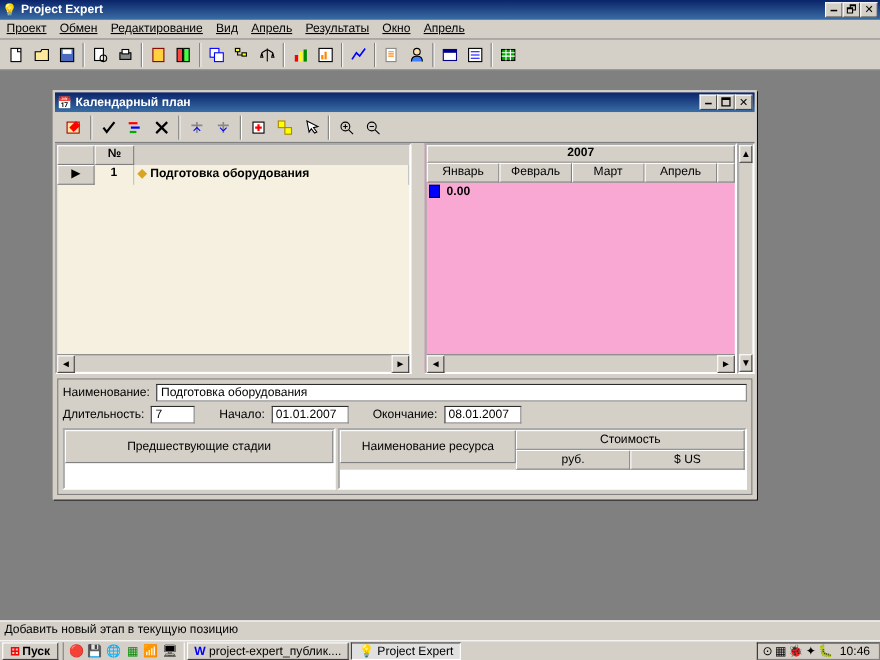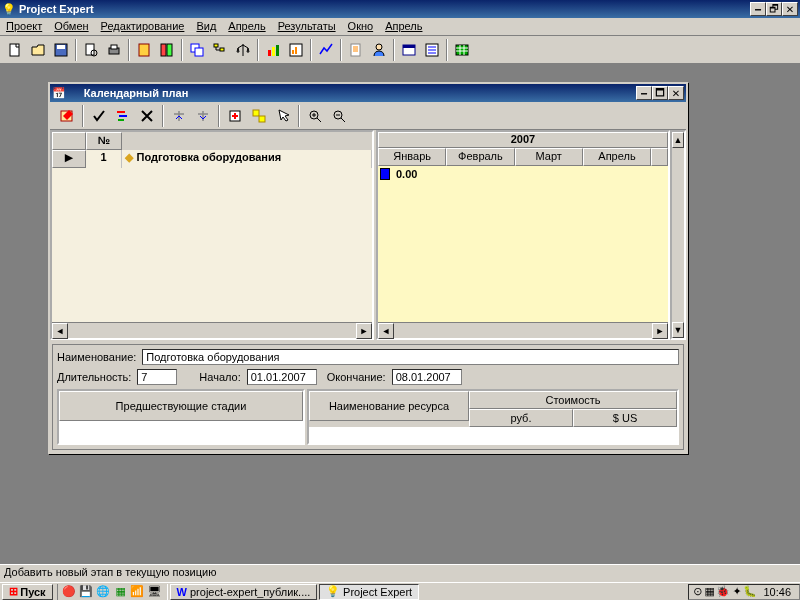--- a/index.html
+++ b/index.html
@@ -21,34 +21,34 @@
 .toolbar { background: #D4D0C8; height: 28px; display: flex; align-items: center; padding: 2px 4px; border-bottom: 1px solid #808080; gap: 1px; }
 .tbtn { width: 22px; height: 22px; border: 1px solid transparent; display: flex; align-items: center; justify-content: center; }
 .tsep { width: 2px; height: 22px; border-left: 1px solid #808080; border-right: 1px solid #fff; margin: 0 2px; }
 
 
 .mdi { position: absolute; top: 64px; left: 0; right: 0; bottom: 36px; background: #808080; }
 
 
 .childwin { position: absolute; left: 48px; top: 18px; width: 640px; border: 2px solid #D4D0C8; background: #D4D0C8; box-shadow: 1px 1px 0 #000; }
 .childtitle { background: linear-gradient(#0A246A, #3A6EA5); color: #fff; height: 18px; display: flex; align-items: center; padding: 0 2px; }
-.childtitle .title { flex: 1; font-weight: bold; margin-left: 18px; }
+.childtitle .title { flex: 1; font-weight: bold; margin-left: 3px; }
 .childtoolbar { background: #D4D0C8; height: 28px; display: flex; align-items: center; padding: 2px 6px; gap: 2px; border-bottom: 1px solid #808080; }
 
 .upper { display: flex; height: 210px; }
 .leftgrid { width: 324px; border: 2px inset #fff; background: #F5F0DF; display: flex; flex-direction: column; }
 .gridhead { display: flex; background: #D4D0C8; height: 18px; }
 .ghcell { border: 1px solid; border-color: #fff #808080 #808080 #fff; text-align: center; padding: 1px 2px; font-weight:bold; }
 .gridrow { display: flex; height: 18px; }
 .gcell { border-right: 1px solid #C0C0C0; padding: 1px 3px; }
 .rowmark { width: 34px; background: #D4D0C8; border: 1px solid; border-color: #fff #808080 #808080 #fff; text-align: center; }
 .hscroll { height: 16px; background: #D4D0C8; border-top: 1px solid #808080; display:flex; align-items:center; justify-content:space-between; margin-top:auto;}
 .hsbtn { width: 16px; height: 16px; background: #D4D0C8; border: 1px solid; border-color:#fff #404040 #404040 #fff; font-size:9px; display:flex; align-items:center; justify-content:center;}
 
-.gantt { flex: 1; border: 2px inset #fff; background: #fef9c3; margin-left: 2px; display:flex; flex-direction:column; position:relative;}
+.gantt { flex: 1; border: 2px inset #fff; background: #f9a8d4; margin-left: 12px; display:flex; flex-direction:column; position:relative;}
 .gantthead { background:#D4D0C8; }
 .gyear { height:16px; border: 1px solid; border-color:#fff #808080 #808080 #fff; text-align:center; font-weight:bold;}
 .gmonths { display:flex; height:18px;}
 .gmonth { flex:1; border:1px solid; border-color:#fff #808080 #808080 #fff; text-align:center; padding:1px;}
 .ganttbody { flex:1; position:relative; }
 .gbar { position:absolute; top:2px; left:2px; width:10px; height:12px; background:#0000FF; border:1px solid #000;}
 .gval { position:absolute; top:2px; left:18px; font-weight:bold; }
 .ganttscroll { height:16px; background:#D4D0C8; border-top:1px solid #808080; display:flex; justify-content:space-between;}
 
 
@@ -355,21 +355,21 @@
     <div class="details">
       <div class="drow">
         <span class="dlabel">Наименование:</span>
         <input class="dinput" style="flex: 1 1 0%;" value="Подготовка оборудования">
       </div>
       <div class="drow">
         <span class="dlabel">Длительность:</span>
         <input class="dinput" style="width: 40px;" value="7">
         <span class="dlabel" style="margin-left:20px">Начало:</span>
         <input class="dinput" style="width: 70px;" value="01.01.2007">
-        <span class="dlabel" style="margin-left:8px">Окончание:</span>
+        <span class="dlabel" style="margin-left:20px">Окончание:</span>
         <input class="dinput" style="width: 70px;" value="08.01.2007">
       </div>
       <div class="subgrids">
         <div class="subgrid" style="width:248px">
           <div class="sghead">
               <div class="sgcell" style="flex:1;height:30px;display:flex;align-items:center;justify-content:center">Предшествующие стадии</div>
             </div>
         </div>
         <div class="subgrid" style="flex:1">
           <div class="sghead" style="flex-direction:column">

